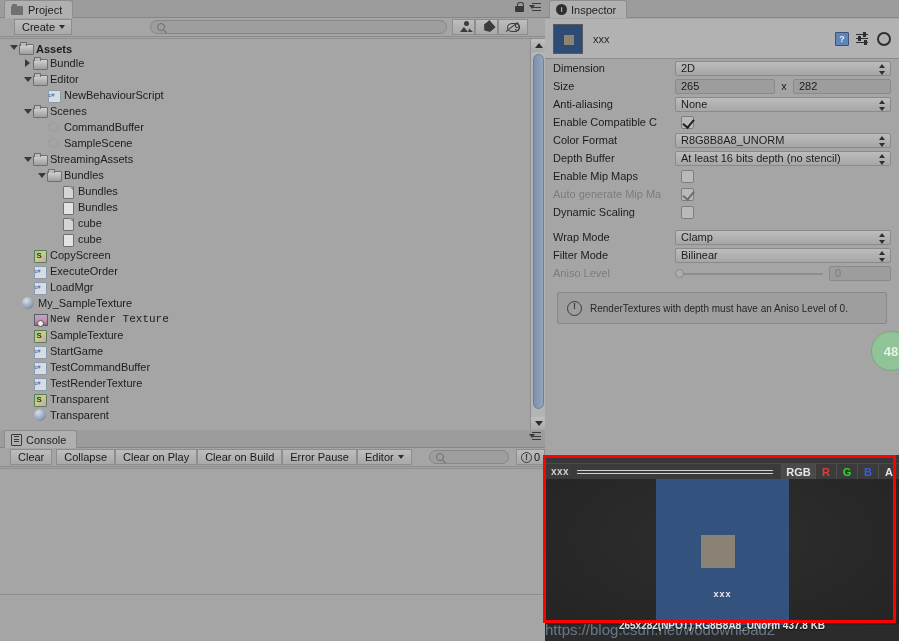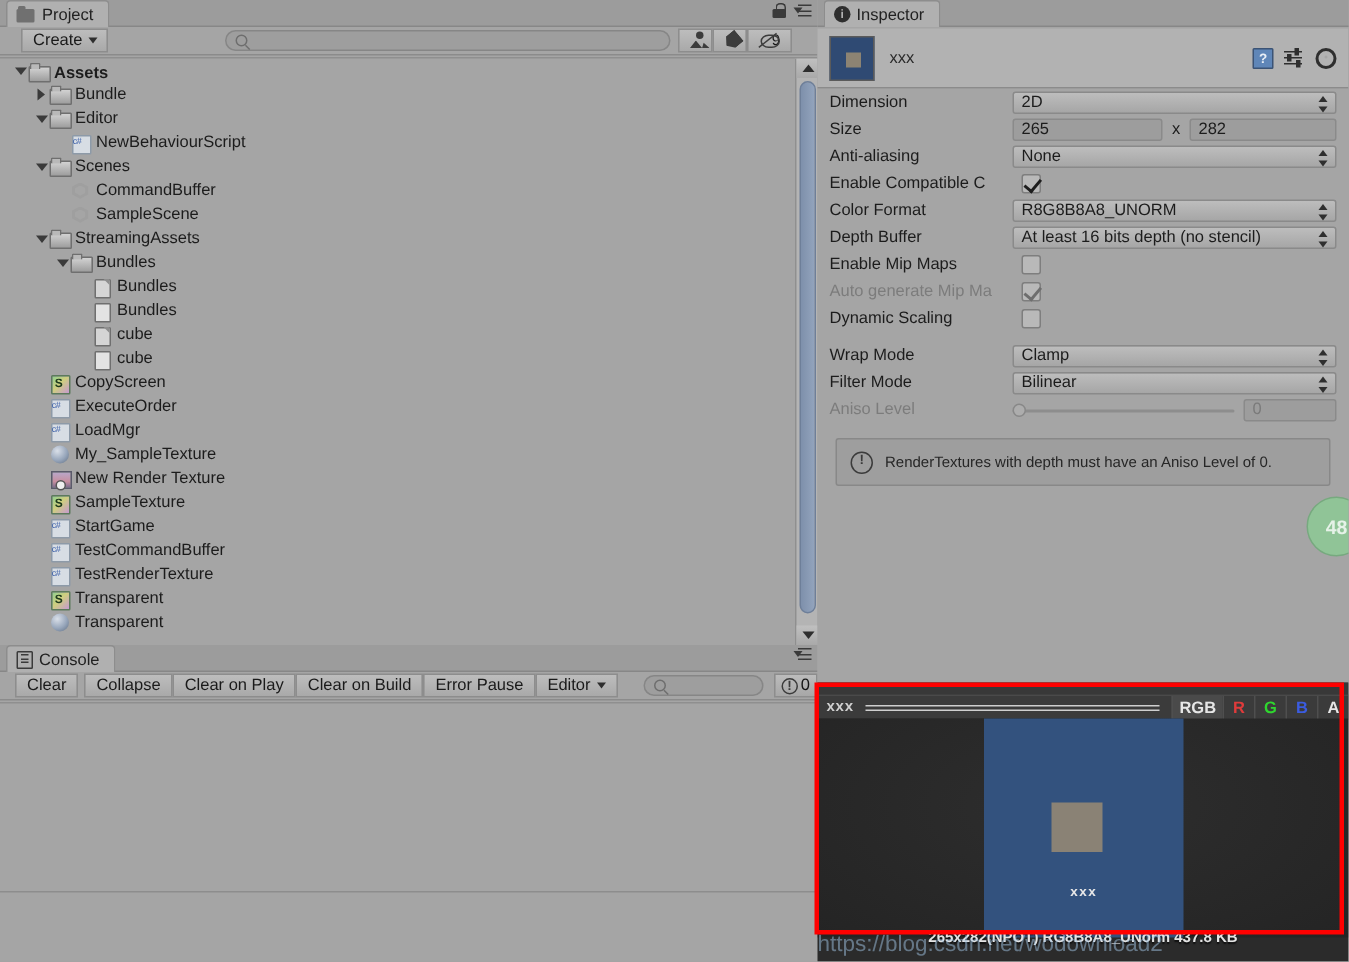--- a/index.html
+++ b/index.html
@@ -587,26 +587,26 @@
           <div class="row" style="padding-left: 22px;">
             <span class="tri none"></span>
             <span class="ico cs"></span>
             <span>ExecuteOrder</span>
           </div>
           <div class="row" style="padding-left: 22px;">
             <span class="tri none"></span>
             <span class="ico cs"></span>
             <span>LoadMgr</span>
           </div>
-          <div class="row" style="padding-left: 22px;">
+          <div class="row" style="padding-left: 10px;">
             <span class="tri none"></span>
             <span class="ico mat"></span>
             <span>My_SampleTexture</span>
           </div>
-          <div class="row" style="padding-left: 22px;">
+          <div class="row" style="padding-left: 22px; font-family: Liberation Mono, monospace;">
             <span class="tri none"></span>
             <span class="ico rt"></span>
             <span>New Render Texture</span>
           </div>
           <div class="row" style="padding-left: 22px;">
             <span class="tri none"></span>
             <span class="ico shader"></span>
             <span>SampleTexture</span>
           </div>
           <div class="row" style="padding-left: 22px;">

